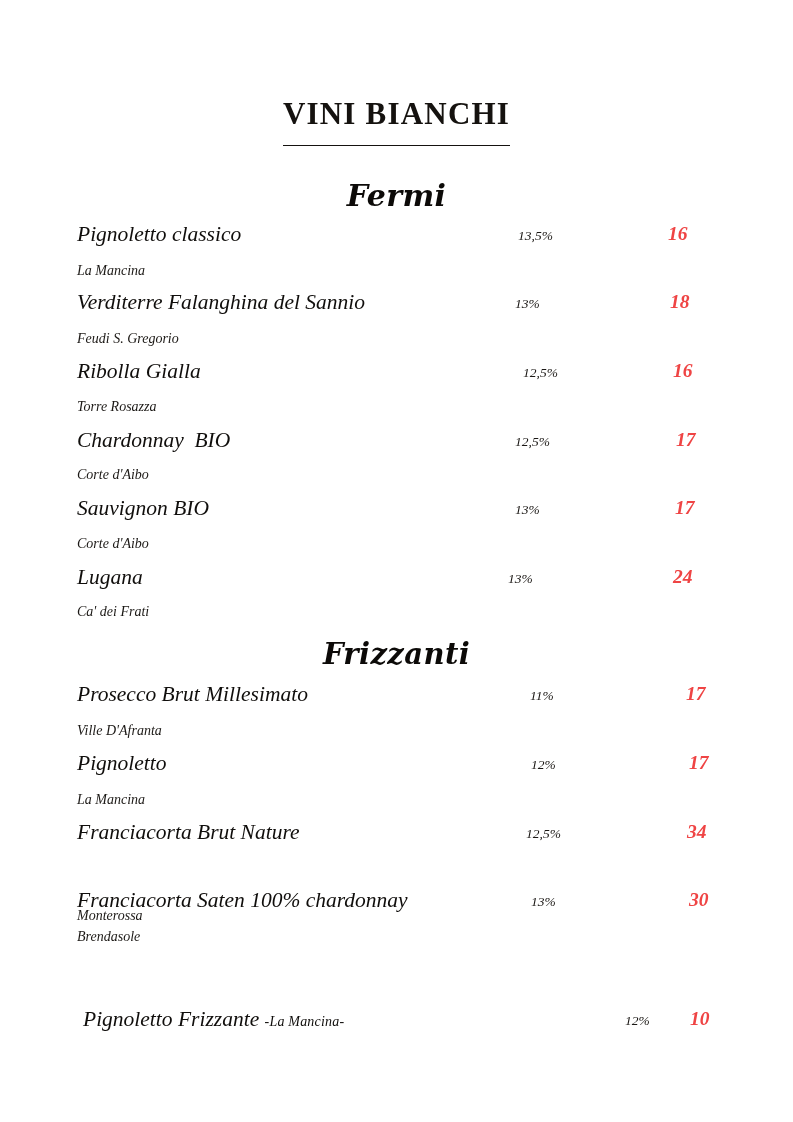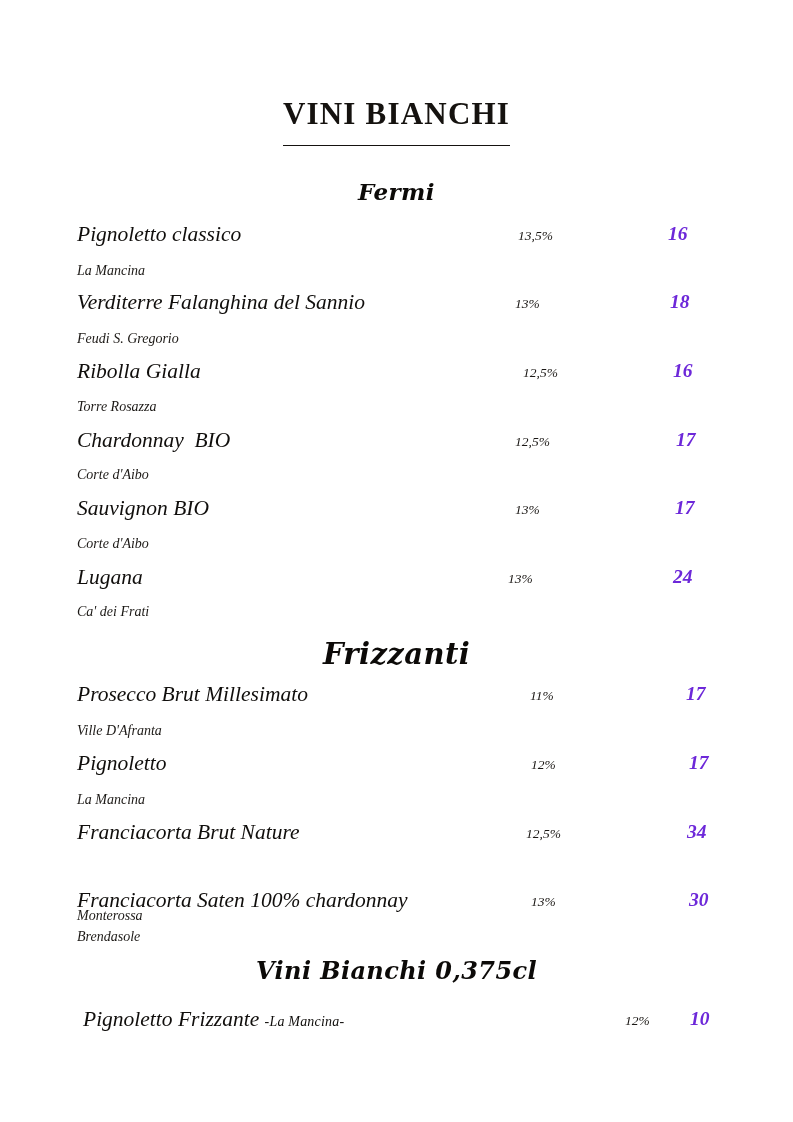--- a/index.html
+++ b/index.html
@@ -48,21 +48,21 @@
     position: absolute;
     left: 0;
     width: 793px;
     text-align: center;
     font-family: "DejaVu Serif", "Liberation Serif", serif;
     font-style: italic;
     font-weight: 700;
     color: #0c0a08;
     letter-spacing: 0.4px;
   }
-  .section-heading.fermi      { top: 178px;  font-size: 23px; text-align: center; }
+  .section-heading.fermi      { top: 178px;  font-size: 30px; text-align: center; }
   .section-heading.frizzanti  { top: 637px;  font-size: 29px; }
   .section-heading.mezze      { top: 956px;  font-size: 24px; }
 
   
   .wine-row {
     position: absolute;
     left: 0;
     width: 772px;
     height: 34px;
     padding-left: 19px;
@@ -84,21 +84,21 @@
     font-size: 13.5px;
     color: #1a1714;
     line-height: 20px;
   }
   .wine-price {
     position: absolute;
     top: 2px;
     font-style: italic;
     font-weight: 700;
     font-size: 19.5px;
-    color: #6d28d9;
+    color: #ef4444;
     line-height: 24px;
   }
   .wine-producer {
     position: absolute;
     left: 77px;
     font-style: italic;
     font-size: 14px;
     color: #1c1916;
     line-height: 20px;
   }
@@ -185,21 +185,20 @@
   </div>
   <div class="wine-producer" style="top:906px;">Monterossa</div>
 
   <div class="wine-row" style="top:886px;">
     <div class="wine-name">Franciacorta Saten 100% chardonnay</div>
     <div class="wine-abv" style="left:531px;">13%</div>
     <div class="wine-price" style="left:689px;">30</div>
   </div>
   <div class="wine-producer" style="top:927px;">Brendasole</div>
 
-  <div class="section-heading mezze">Vini Bianchi 0,375cl</div>
 
   <div class="wine-row" style="top:1005px;">
     <div class="wine-name" style="left:83px;"><span>Pignoletto Frizzante </span><span class="inline-producer">-La Mancina-</span></div>
     <div class="wine-abv" style="left:625px;">12%</div>
     <div class="wine-price" style="left:690px;">10</div>
   </div>
 
 </div>
 
 </body></html>

